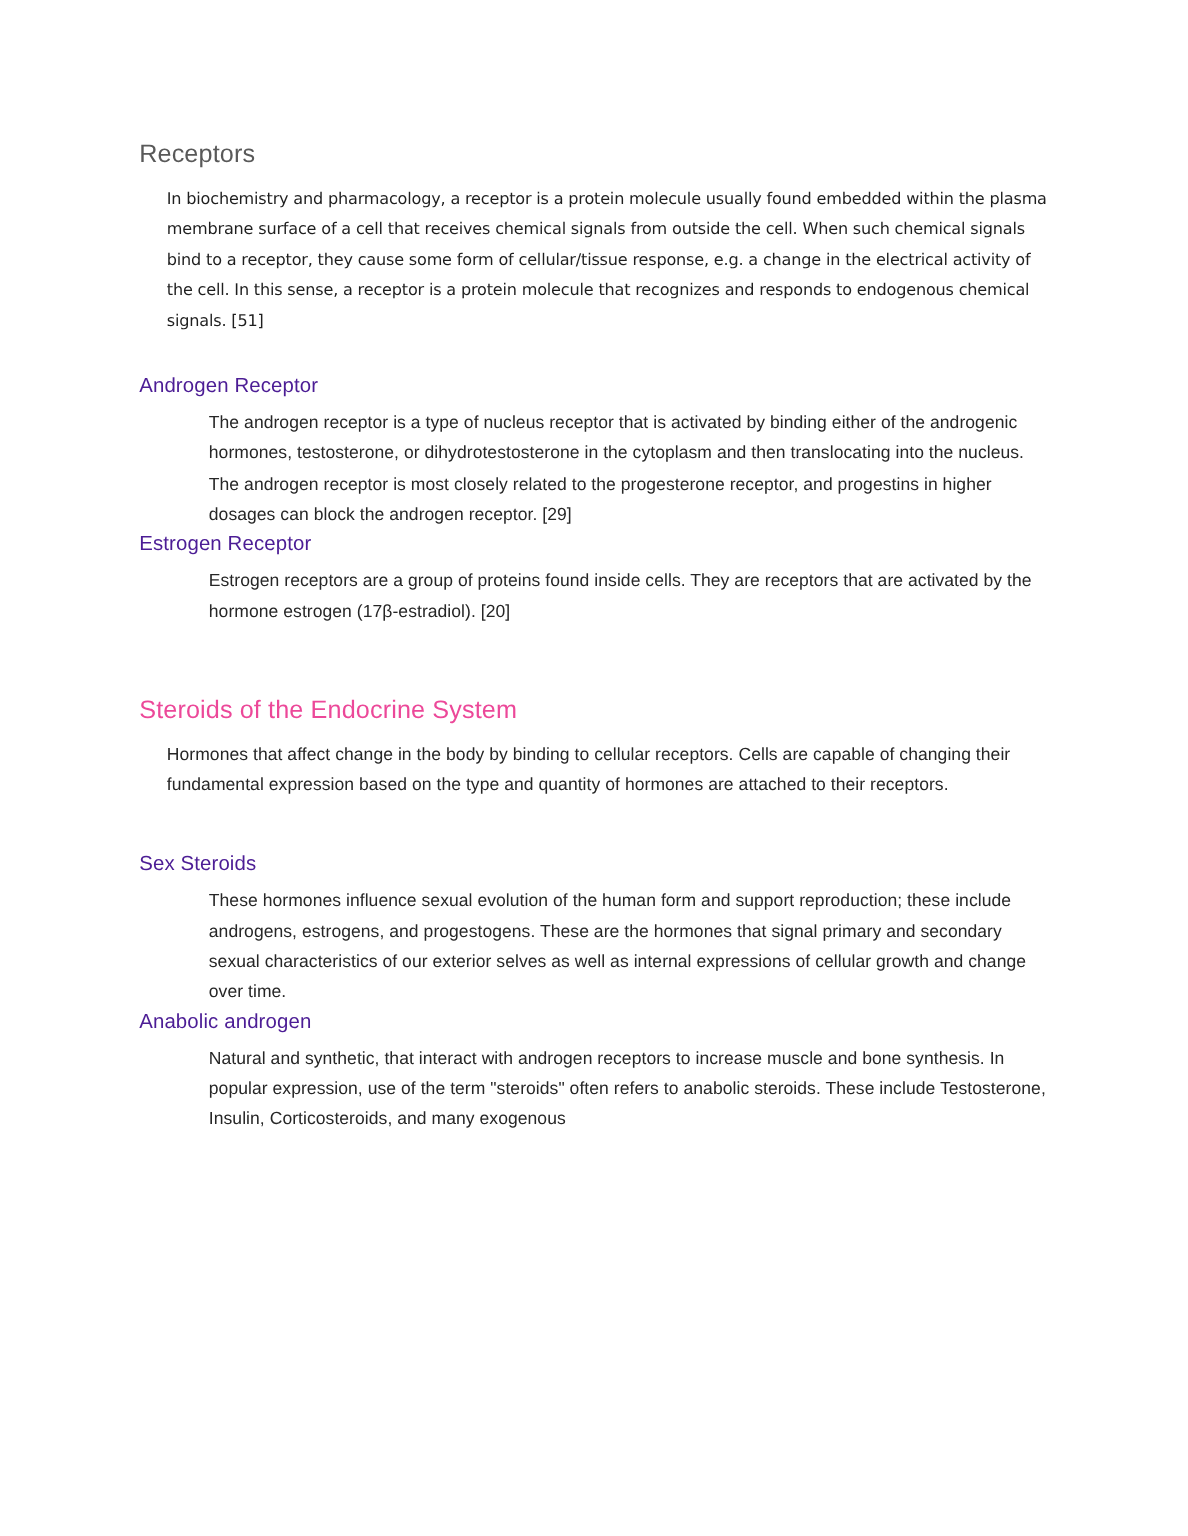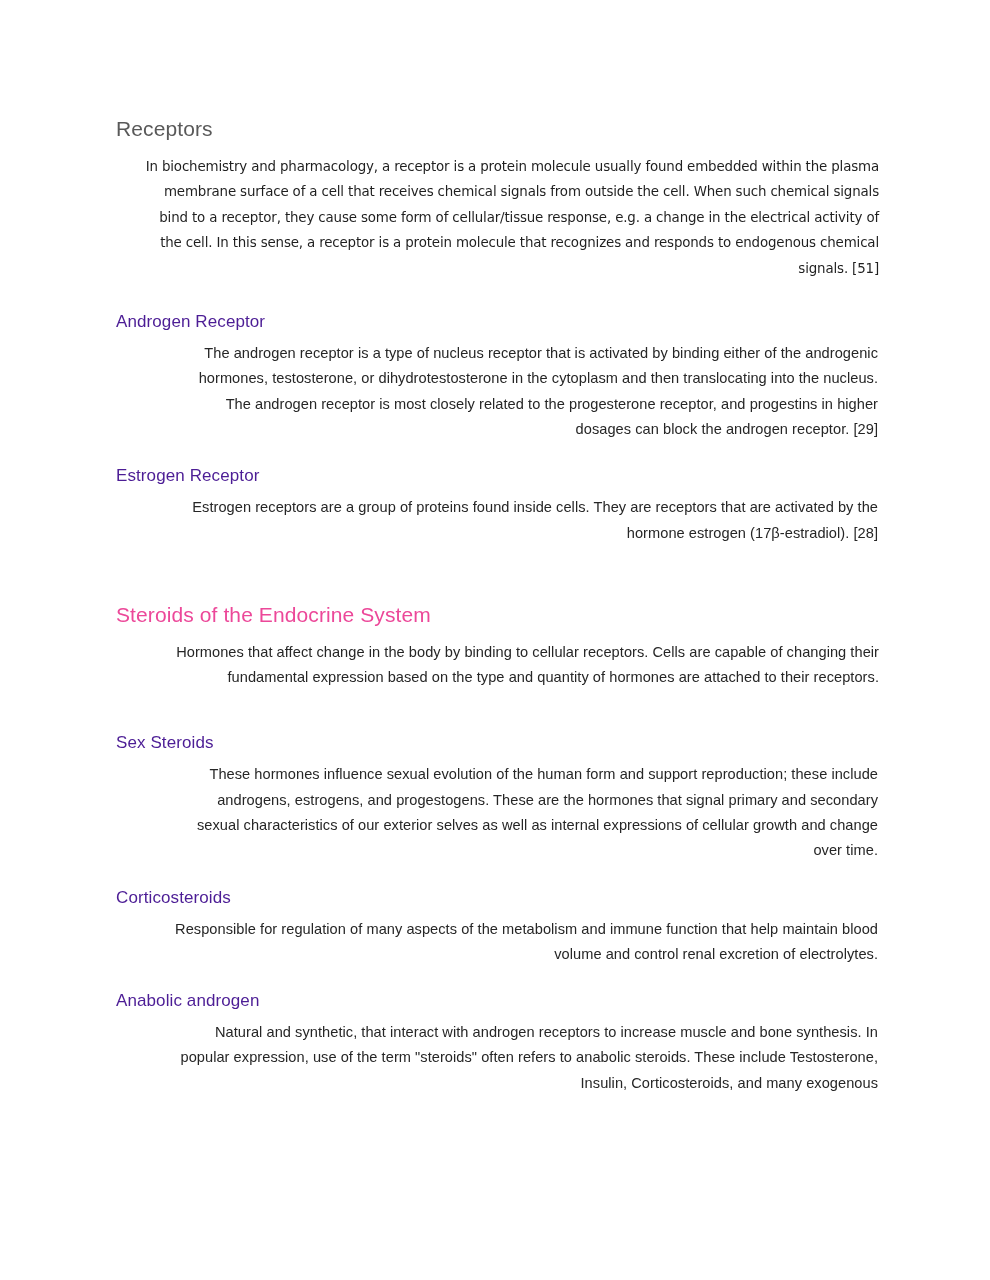--- a/index.html
+++ b/index.html
@@ -68,39 +68,38 @@
   
   p.para {
     margin: 0;
     padding: 0;
     font-family: "Liberation Sans", sans-serif;
     font-size: 14.6px;
     font-weight: 400;
     line-height: 25.3px;
     color: #262626;
     letter-spacing: 0.05px;
-    text-align: right;
   }
 
   
   p.para.intro {
     font-family: "DejaVu Sans", sans-serif;
     font-size: 13.4px;
     line-height: 25.4px;
     letter-spacing: -0.15px;
     color: #1f1f1f;
   }
 
   
   .lvl-1 { margin-left: 0px; }      
   .lvl-1-body { margin-left: 23px; }
   .lvl-2 { margin-left: 34px; }     
   .lvl-2-body { margin-left: 58px; }
   .block-sub { margin-top: 30px; }
-  .block-sub-tight { margin-top: 23px; }
+  .block-sub-tight { }
   .block-h2 { margin-top: 56px; }
   .block-sub-first { margin-top: 42px; }
 
   .intro-wrap { width: 740px; }
   .w-sub { width: 704px; }
   .w-h2body { width: 740px; }
 </style>
 </head>
 <body>
 
@@ -118,47 +117,41 @@
       <div class="block-sub">
         <h3 class="h3 lvl-2">Androgen Receptor</h3>
         <div class="w-sub lvl-2-body">
           <p class="para">The androgen receptor is a type of nucleus receptor that is activated by binding either of the androgenic hormones, testosterone, or dihydrotestosterone in the cytoplasm and then translocating into the nucleus. The androgen receptor is most closely related to the progesterone receptor, and progestins in higher dosages can block the androgen receptor. [29]</p>
         </div>
       </div>
 
       <div class="block-sub-tight">
         <h3 class="h3 lvl-2">Estrogen Receptor</h3>
         <div class="w-sub lvl-2-body">
-          <p class="para">Estrogen receptors are a group of proteins found inside cells. They are receptors that are activated by the hormone estrogen (17β-estradiol). [28]</p>
+          <p class="para">Estrogen receptors are a group of proteins found inside cells. They are receptors that are activated by the hormone estrogen (17β-estradiol). [20]</p>
         </div>
       </div>
 
     </section>
 
     <section class="block-h2">
 
       <h2 class="h2 lvl-1">Steroids of the Endocrine System</h2>
 
       <div class="w-h2body lvl-1-body">
         <p class="para">Hormones that affect change in the body by binding to cellular receptors. Cells are capable of changing their fundamental expression based on the type and quantity of hormones are attached to their receptors.</p>
       </div>
 
       <div class="block-sub-first">
         <h3 class="h3 lvl-2">Sex Steroids</h3>
         <div class="w-sub lvl-2-body">
           <p class="para">These hormones influence sexual evolution of the human form and support reproduction; these include androgens, estrogens, and progestogens. These are the hormones that signal primary and secondary sexual characteristics of our exterior selves as well as internal expressions of cellular growth and change over time.</p>
         </div>
       </div>
 
-      <div class="block-sub-tight">
-        <h3 class="h3 lvl-2">Corticosteroids</h3>
-        <div class="w-sub lvl-2-body">
-          <p class="para">Responsible for regulation of many aspects of the metabolism and immune function that help maintain blood volume and control renal excretion of electrolytes.</p>
-        </div>
-      </div>
 
       <div class="block-sub-tight">
         <h3 class="h3 lvl-2">Anabolic androgen</h3>
         <div class="w-sub lvl-2-body">
           <p class="para">Natural and synthetic, that interact with androgen receptors to increase muscle and bone synthesis. In popular expression, use of the term "steroids" often refers to anabolic steroids. These include Testosterone, Insulin, Corticosteroids, and many exogenous</p>
         </div>
       </div>
 
     </section>
 

